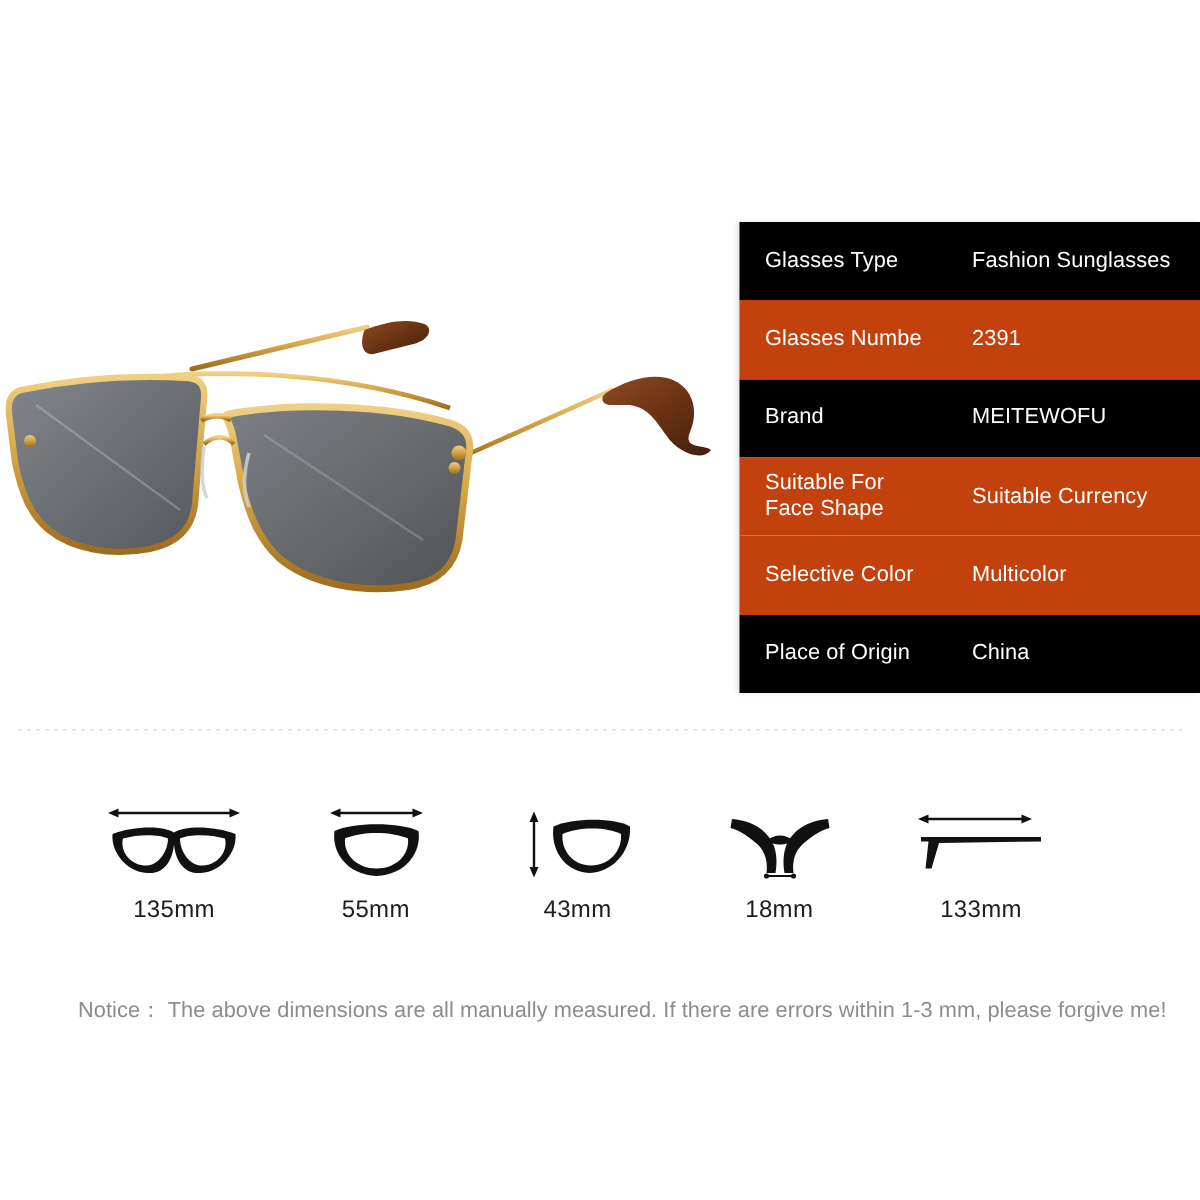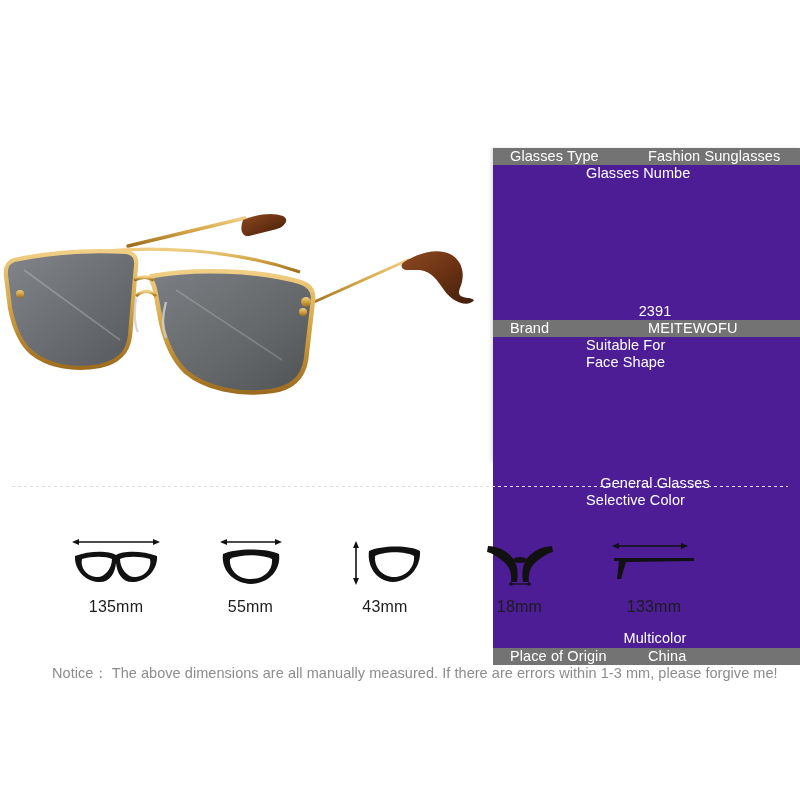--- a/index.html
+++ b/index.html
@@ -44,22 +44,22 @@
     flex-direction: column;
     box-shadow: -2px 0 3px rgba(0,0,0,0.12);
   }
   .spec-row {
     flex: 1 1 0;
     display: flex;
     align-items: center;
     padding-left: 17px;
     box-sizing: border-box;
   }
-  .spec-row.odd  { background: #737373; }
-  .spec-row.even { background: #4c1d95; flex-direction: column; }
+  .spec-row.odd  { background: #000000; }
+  .spec-row.even { background: #c2410c; }
 
   .spec-label {
     width: 138px;
     flex: 0 0 138px;
     color: #ffffff;
     font-size: 14.5px;
     line-height: 1.18;
     letter-spacing: 0.1px;
     white-space: pre-line;
   }
@@ -200,21 +200,21 @@
       <div class="spec-label">Glasses Numbe</div>
       <div class="spec-value">2391</div>
     </div>
     <div class="spec-row odd">
       <div class="spec-label">Brand</div>
       <div class="spec-value">MEITEWOFU</div>
     </div>
     <div class="spec-row even">
       <div class="spec-label">Suitable For
 Face Shape</div>
-      <div class="spec-value">General Glasses</div>
+      <div class="spec-value">Suitable Currency</div>
     </div>
     <div class="spec-row even">
       <div class="spec-label">Selective Color</div>
       <div class="spec-value">Multicolor</div>
     </div>
     <div class="spec-row odd">
       <div class="spec-label">Place of Origin</div>
       <div class="spec-value">China</div>
     </div>
   </div>

